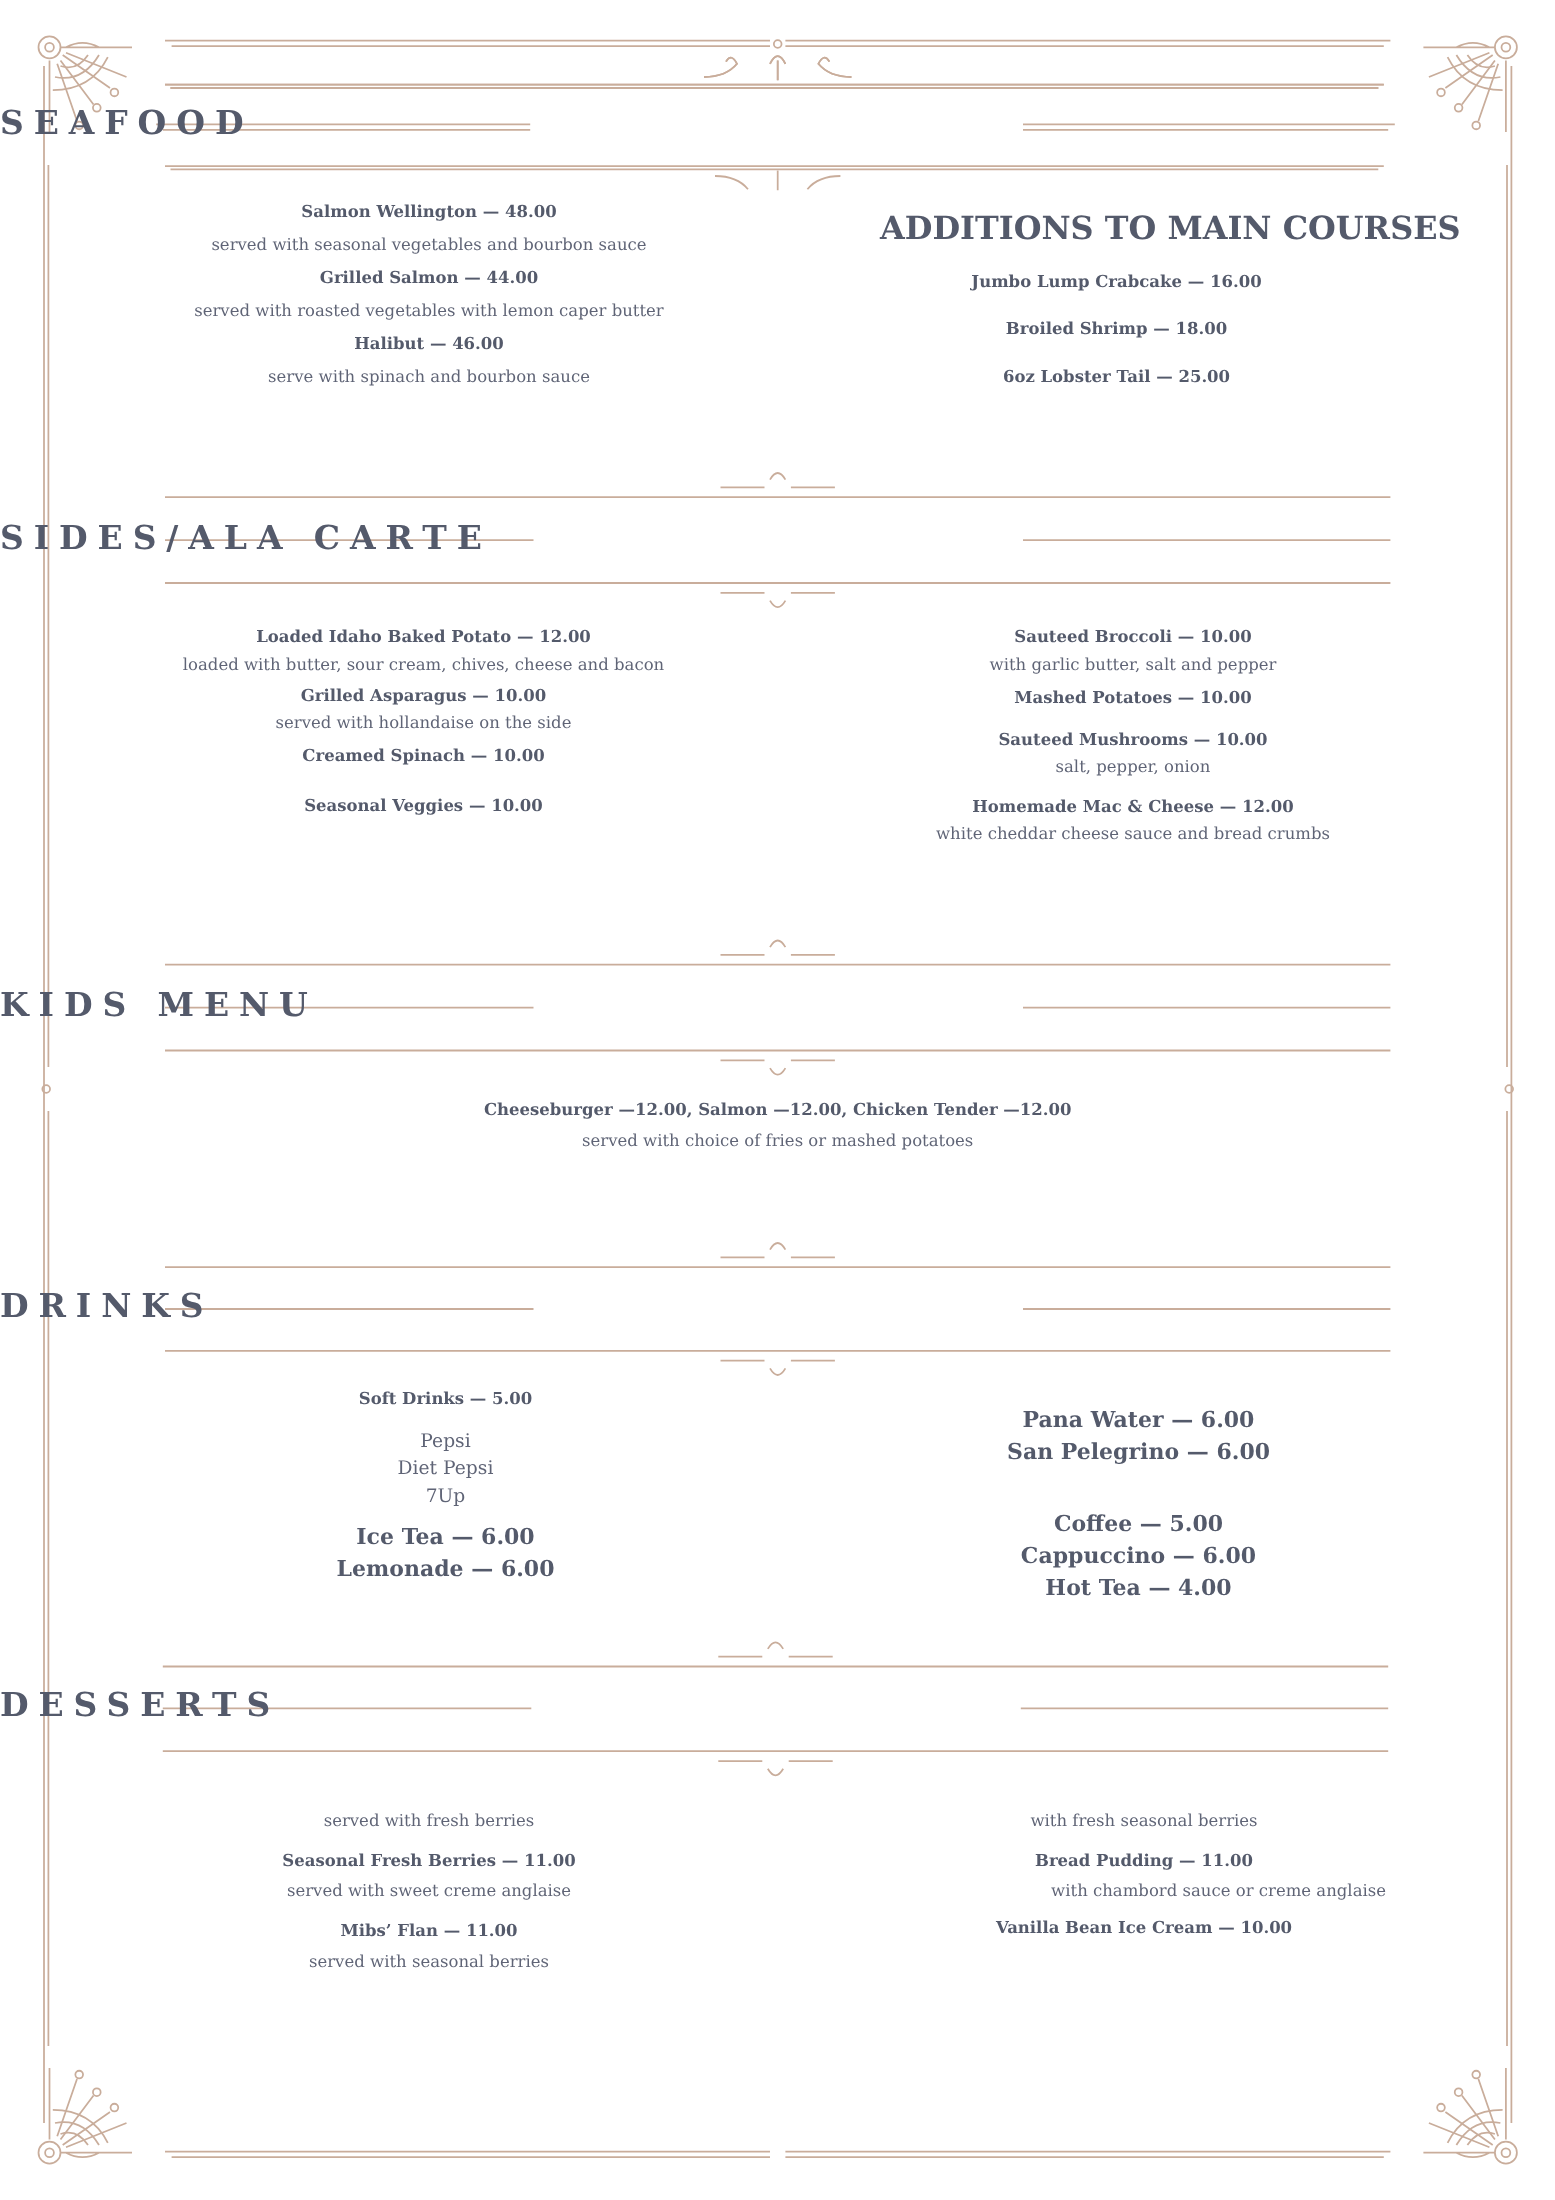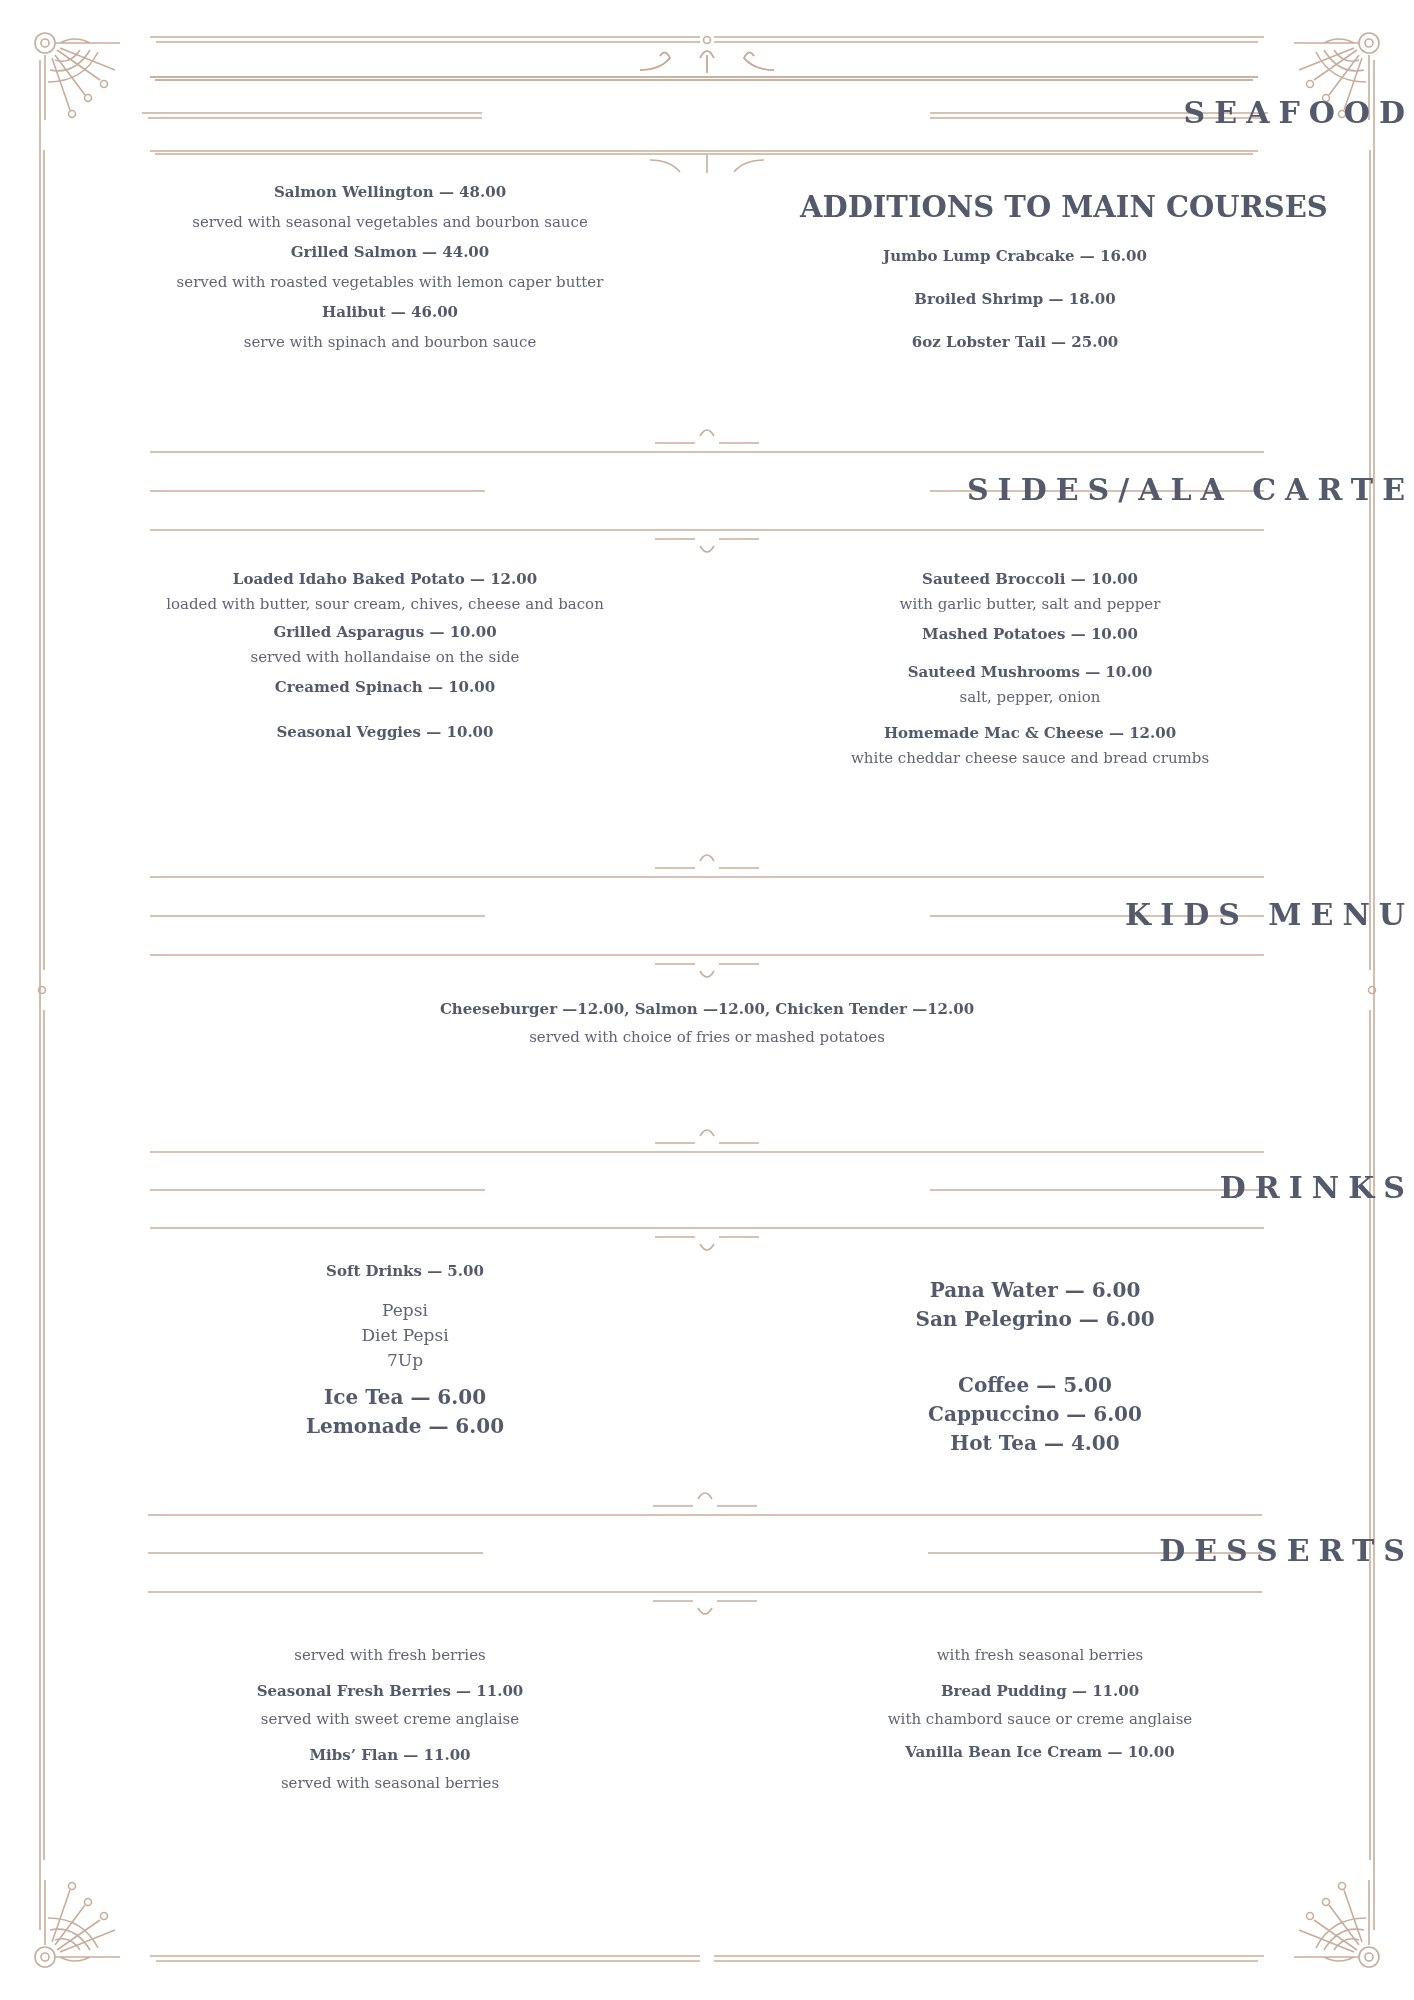--- a/index.html
+++ b/index.html
@@ -1,19 +1,19 @@
 <!DOCTYPE html>
 <html><head>
 <meta charset="utf-8">
 <style>
   html, body { margin: 0; padding: 0; background: #ffffff; }
   body { width: 1414px; height: 2000px; position: relative; overflow: hidden;
          font-family: "DejaVu Serif", "Liberation Serif", serif; color: #545a6b; }
   .frame { position: absolute; inset: 0; pointer-events: none; }
-  .heading { position: absolute; left: 0; width: 1414px; text-align: right;
+  .heading { position: absolute; left: 0; width: 1414px; text-align: left;
              font-family: "DejaVu Serif", serif; font-weight: bold; color: #545a6b;
              letter-spacing: 9px; font-size: 30px; }
   .col { position: absolute; text-align: center; }
   .item-name { font-weight: bold; font-size: 15px; color: #545a6b; white-space: nowrap; }
   .item-desc { font-size: 15px; color: #5f6476; white-space: nowrap; }
   .sub-heading { font-weight: bold; font-size: 29px; color: #545a6b; white-space: nowrap; }
   .drink-line { font-weight: bold; font-size: 20px; color: #545a6b; line-height: 29px; white-space: nowrap; }
   .drink-sub { font-size: 17px; color: #5f6476; line-height: 25px; white-space: nowrap; }
 </style>
 </head>
@@ -146,15 +146,15 @@
 <div class="col" style="left:130px; width:520px; top:1636px;">
   <div class="item-desc" style="margin-top:10px;">served with fresh berries</div>
   <div class="item-name" style="margin-top:18px;">Seasonal Fresh Berries — 11.00</div>
   <div class="item-desc" style="margin-top:10px;">served with sweet creme anglaise</div>
   <div class="item-name" style="margin-top:18px;">Mibs’ Flan — 11.00</div>
   <div class="item-desc" style="margin-top:10px;">served with seasonal berries</div>
 </div>
 <div class="col" style="left:820px; width:440px; top:1636px;">
   <div class="item-desc" style="margin-top:10px;">with fresh seasonal berries</div>
   <div class="item-name" style="margin-top:18px;">Bread Pudding — 11.00</div>
-  <div class="item-desc" style="margin-top:10px;">with chambord sauce or creme anglaise</div>
+  <div class="item-desc" style="margin-top:10px;text-align:right;">with chambord sauce or creme anglaise</div>
   <div class="item-name" style="margin-top:15px;">Vanilla Bean Ice Cream  — 10.00</div>
 </div>
 
 </body></html>

